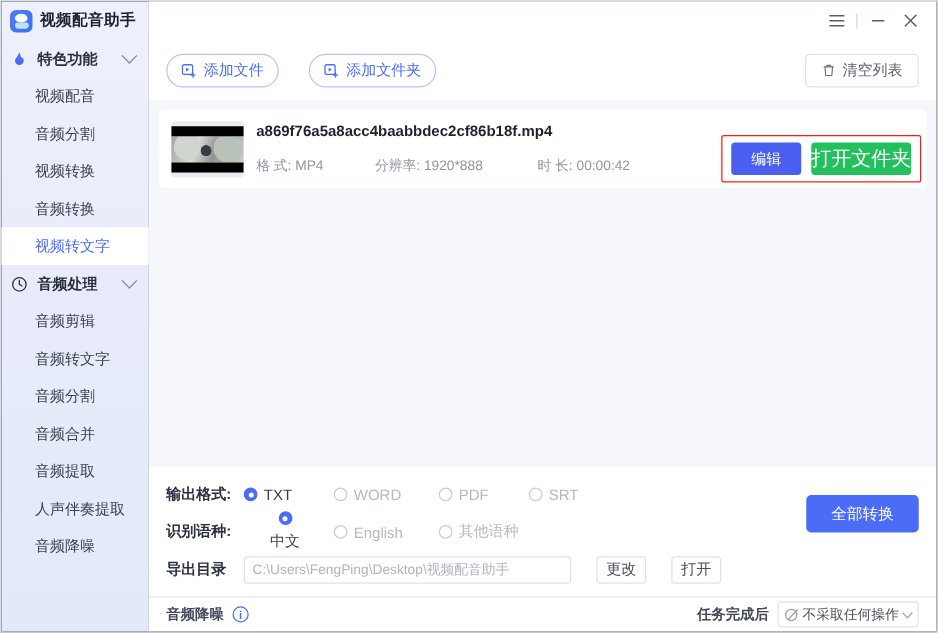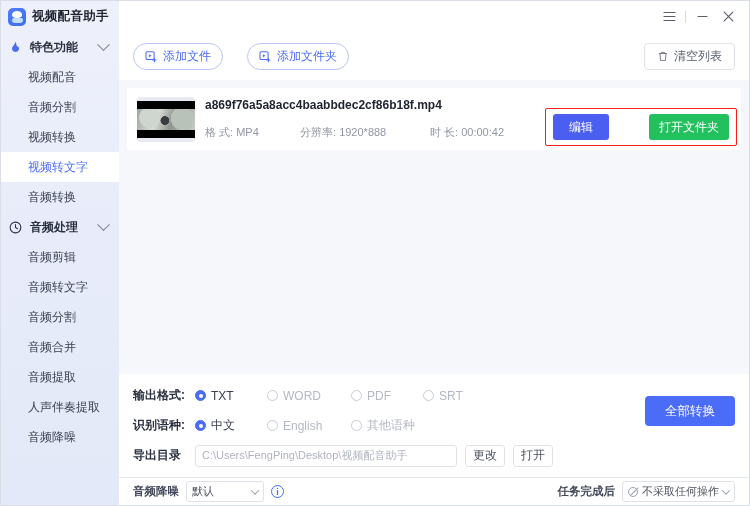--- a/index.html
+++ b/index.html
@@ -218,23 +218,22 @@
     color:#fff;
     border:none;border-radius:3px;
     font-size:12px; cursor:pointer;
     font-family:inherit;
   }
   .btn-open{
     width:80px;height:26px;
     background:#22c15e;
     color:#fff;
     border:none;border-radius:3px;
-    font-size:12px; cursor:pointer;
+    font-size:16px; cursor:pointer;
     font-family:inherit;
-    margin-left:32px;
   }
 
   
   .bottom{
     background:#fff;
     padding:10px 14px 0 14px;
     position:relative;
   }
   .brow{
     display:flex; align-items:center;
@@ -258,39 +257,39 @@
   .radio.on .dot{
     border-color:#4a6cf7; background:#4a6cf7;
   }
   .radio.on .dot:after{
     content:""; position:absolute; left:2.5px; top:2.5px;
     width:4px;height:4px;border-radius:50%; background:#fff;
   }
   .radio span.lbl{ color:#3b4050; }
   .radio.off span.lbl{ color:#b4b8c2; }
   .w-txt{width:66px;} .w-word{width:78px;} .w-pdf{width:66px;}
-  .w-cn{width:66px;} .w-en{width:78px;}
+  .w-cn{width:66px;flex-direction:column;} .w-en{width:78px;}
 
   .pathinput{
     flex:1; max-width:262px;
     height:22px;
     border:1px solid #dfe2e9;
     border-radius:3px;
     font-size:11px;
     color:#b0b4bf;
     padding:0 6px;
     background:#fff;
     font-family:inherit;
     line-height:20px;
   }
   .minibtn{
     height:22px; min-width:40px;
     border:1px solid #dfe2e9; border-radius:3px;
     background:#fff; color:#4b505c;
-    font-size:12px; cursor:pointer; margin-left:8px;
+    font-size:12px; cursor:pointer; margin-left:20px;
     font-family:inherit;
   }
   .convert-all{
     position:absolute;
     right:14px; top:22px;
     width:90px;height:30px;
     background:#4a6cf7;
     border:none;border-radius:4px;
     color:#fff;font-size:12.5px;cursor:pointer;
     font-family:inherit;
@@ -352,22 +351,22 @@
     <div class="group">
       <svg class="gicon" viewBox="0 0 16 16">
         <path d="M8 1c1.5 2.5.5 3.6 1.8 5 .8.9 2 .6 2.4 2.3.6 2.4-1.2 5.2-4.2 5.2S3.2 11 3.9 8.4C4.4 6.5 6.7 5.4 8 1z" fill="#4a6cf7"></path>
       </svg>
       <div class="group-label">特色功能</div>
       <div class="chev"></div>
     </div>
     <div class="nav-item">视频配音</div>
     <div class="nav-item">音频分割</div>
     <div class="nav-item">视频转换</div>
+    <div class="nav-item">音频转换</div>
     <div class="nav-item active">视频转文字</div>
-    <div class="nav-item">音频转换</div>
 
     <div class="group">
       <svg class="gicon" viewBox="0 0 16 16">
         <circle cx="8" cy="8" r="6.6" fill="none" stroke="#2b3040" stroke-width="1.3"></circle>
         <path d="M8 4.2V8l2.6 1.6" fill="none" stroke="#2b3040" stroke-width="1.3" stroke-linecap="round"></path>
       </svg>
       <div class="group-label">音频处理</div>
       <div class="chev"></div>
     </div>
     <div class="nav-item">音频剪辑</div>
@@ -490,24 +489,20 @@
         <input class="pathinput" type="text" readonly="" value="C:\Users\FengPing\Desktop\视频配音助手" style="">
         <button class="minibtn">更改</button>
         <button class="minibtn">打开</button>
       </div>
 
       <button class="convert-all">全部转换</button>
     </div>
 
     <div class="statusbar">
       <span class="sb-label">音频降噪</span>
-      <div class="select">
-        <span>默认</span>
-        <span class="caret"></span>
-      </div>
       <span class="info-ic">i</span>
       <div class="sb-right">
         <span class="sb-label">任务完成后</span>
         <div class="select">
           <span class="ban"></span>
           <span>不采取任何操作</span>
           <span class="caret"></span>
         </div>
       </div>
     </div>

